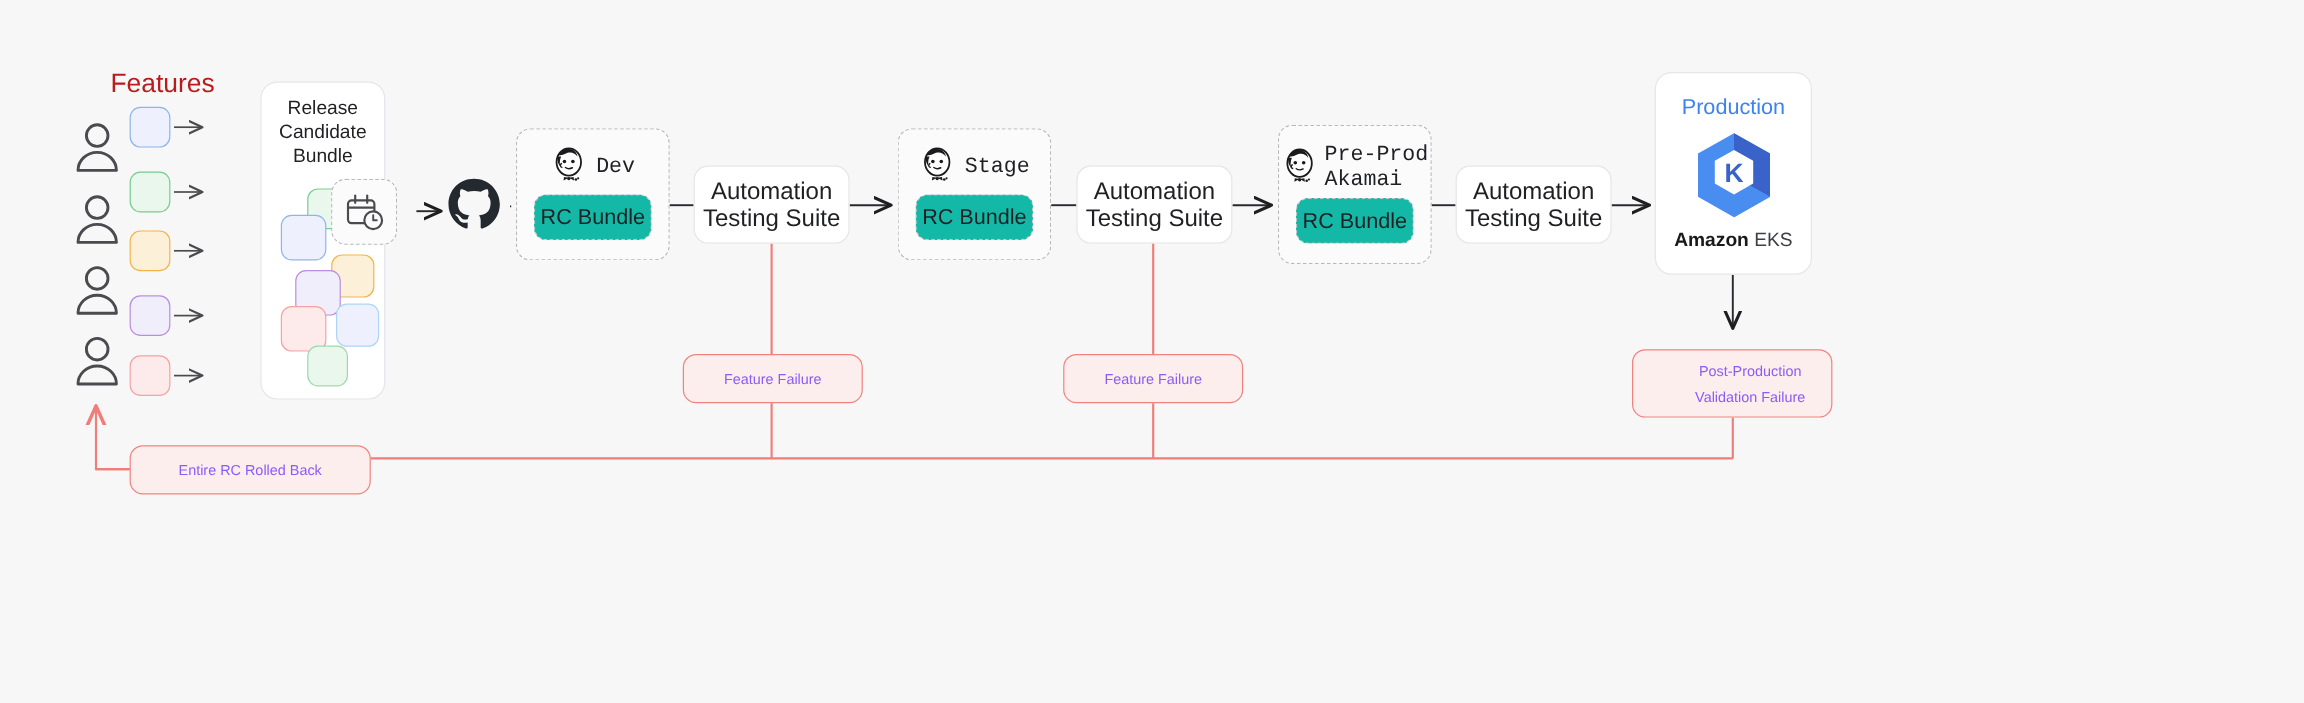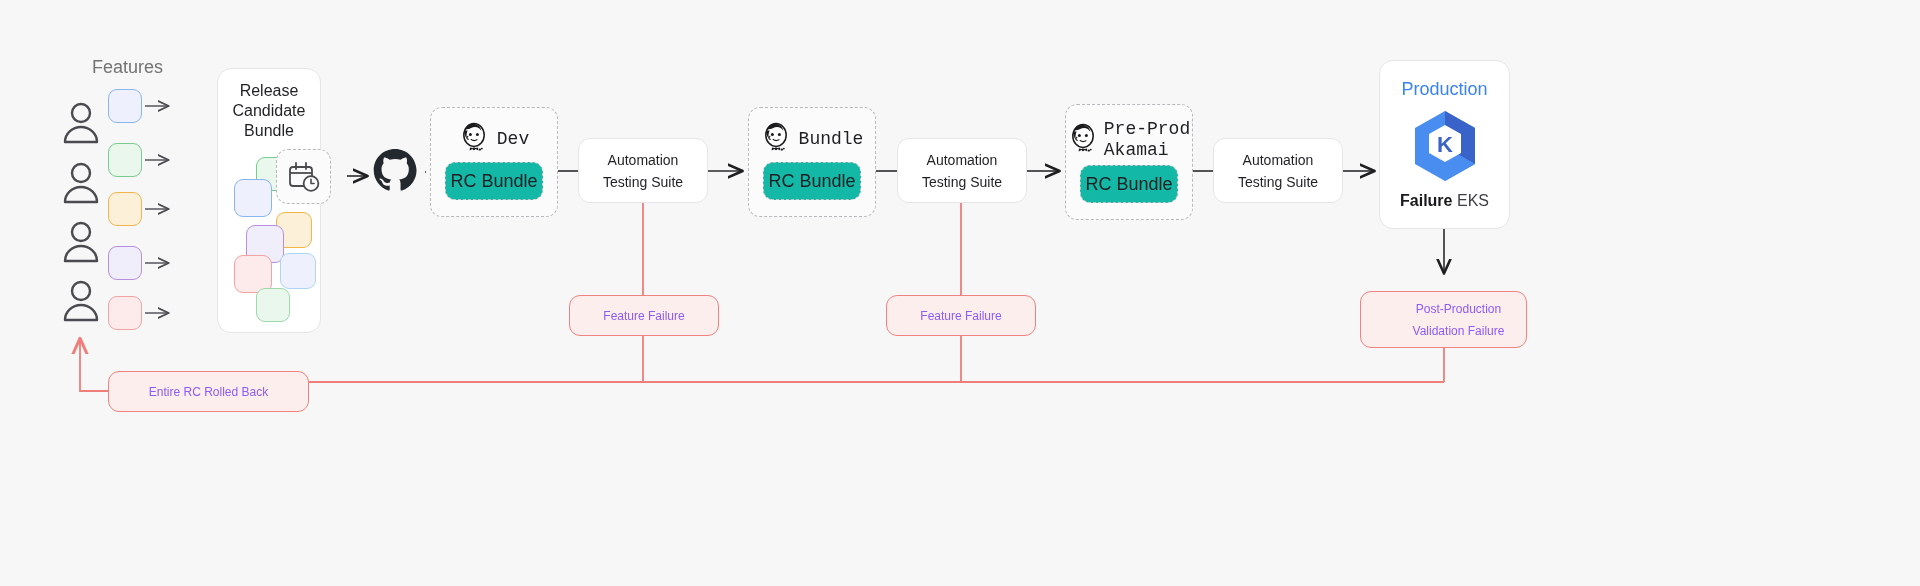--- a/index.html
+++ b/index.html
@@ -7,21 +7,21 @@
   body {
     background:#f7f7f7;
     font-family:"Liberation Sans", sans-serif;
     color:#1c1c1e;
     position:relative;
   }
   #stage { position:absolute; inset:0; }
   .abs { position:absolute; }
 
   
-  #features-label { left:92px; top:57px; font-size:18px; color:#737373; }
+  #features-label { left:92px; top:57px; font-size:22px; color:#b91c1c; }
 
   
   .person { width:42px; height:44px; }
 
   
   .chip { width:34px; height:34px; border-radius:9px; border:1.6px solid #000; }
 
   
   #rc-bundle {
     left:180px; top:68px; width:104px; height:265px;
@@ -62,21 +62,21 @@
   .jenkins { width:30px; height:34px; flex:none; }
 
   #env-dev      { left:430px;  top:107px; width:128px; height:110px; }
   #env-stage    { left:748px;  top:107px; width:128px; height:110px; }
   #env-preprod  { left:1065px; top:104px; width:128px; height:116px; }
 
   
   .card {
     background:#ffffff; border:1px solid #e6e6e8; border-radius:12px;
     display:flex; align-items:center; justify-content:center;
-    font-size:14px; line-height:22px; text-align:center; color:#1f2023;
+    font-size:20px; line-height:22px; text-align:center; color:#1f2023;
     white-space:pre-line;
   }
   #ts1 { left:578px;  top:138px; width:130px; height:65px; }
   #ts2 { left:897px;  top:138px; width:130px; height:65px; }
   #ts3 { left:1213px; top:138px; width:130px; height:65px; }
 
   
   #prod {
     left:1379px; top:60px; width:131px; height:169px;
     background:#ffffff; border:1px solid #e6e6e8; border-radius:14px;
@@ -260,21 +260,21 @@
         <path d="M5.6 8.3c.9.2 2 .2 3 .1-.7 1.7-1.1 3.4-1.1 5 0 1.3.2 2.4.6 3.5-1.2-1.2-2.2-3-2.5-5.2-.2-1.2-.2-2.3 0-3.4z" fill="#1b1b1e"></path>
         <circle cx="11.4" cy="12.6" r="1.5" fill="#1b1b1e"></circle>
         <circle cx="18.4" cy="12.6" r="1.5" fill="#1b1b1e"></circle>
         <path d="M12.2 17.6c1.6 1.1 4 1.1 5.8.2" fill="none" stroke="#1b1b1e" stroke-width="1.2" stroke-linecap="round"></path>
         <path d="M9.3 14.1c-1 .4-1.5 1.4-1.2 2.3.2.7.9 1.1 1.6 1" fill="none" stroke="#1b1b1e" stroke-width="1.1"></path>
         <path d="M15 26.2 L10.6 28.5 L11 25.6 Z M15 26.2 L19.4 28.5 L19 25.6 Z" fill="#1b1b1e"></path>
         <circle cx="15" cy="26.8" r="1.4" fill="#1b1b1e"></circle>
         <circle cx="20.9" cy="27.6" r="1.1" fill="#1b1b1e"></circle>
         <circle cx="22.8" cy="26.6" r="0.9" fill="#1b1b1e"></circle>
       </svg>
-      <span class="env-name">Bundle</span>
+      <span class="env-name">Stage</span>
     </div>
     <div class="rcbox">RC Bundle</div>
   </div>
 
   <div class="abs env" id="env-preprod">
     <div class="env-head" style="gap:6px;">
       <svg class="jenkins" viewBox="0 0 30 34">
         <ellipse cx="15" cy="13" rx="10.2" ry="11.4" fill="#ffffff" stroke="#1b1b1e" stroke-width="1.5"></ellipse>
         <path d="M6.2 7.4c1.3-4.6 6.6-6.6 11-5 3 1.1 4.8 3.6 5.1 6.3-1.4-2.2-3.6-3.5-6.2-3.6-1.4 0-2.8.3-4 1-1.9 1-3.7 1.3-5.9 1.3z" fill="#1b1b1e"></path>
         <path d="M5.6 8.3c.9.2 2 .2 3 .1-.7 1.7-1.1 3.4-1.1 5 0 1.3.2 2.4.6 3.5-1.2-1.2-2.2-3-2.5-5.2-.2-1.2-.2-2.3 0-3.4z" fill="#1b1b1e"></path>
@@ -303,21 +303,21 @@
   <div class="abs" id="prod">
     <div class="p-title">Production</div>
     <svg class="p-logo" viewBox="0 0 68 74">
       <polygon points="34,2 64,19 64,55 34,72 4,55 4,19" fill="#4a8df0"></polygon>
       <polygon points="34,2 64,19 64,55 34,38" fill="#3a63c9"></polygon>
       <polygon points="34,38 64,55 34,72" fill="#4a8df0"></polygon>
       <polygon points="34,16 50,25 50,44 34,53 18,44 18,25" fill="#ffffff"></polygon>
       <text x="34" y="43" text-anchor="middle" font-family="'Liberation Sans',sans-serif" font-size="22" font-weight="bold" fill="#3a63c9">K</text>
     </svg>
     <div class="p-brand">
-      <b>Failure</b><span>&nbsp;</span><span>EKS</span>
+      <b>Amazon</b><span>&nbsp;</span><span>EKS</span>
     </div>
   </div>
 
   <div class="abs fail" id="fail1">Feature Failure</div>
   <div class="abs fail" id="fail2">Feature Failure</div>
   <div class="abs fail" id="fail3">Post-Production
 Validation Failure</div>
   <div class="abs fail" id="rollback">Entire RC Rolled Back</div>
 
 </div>

